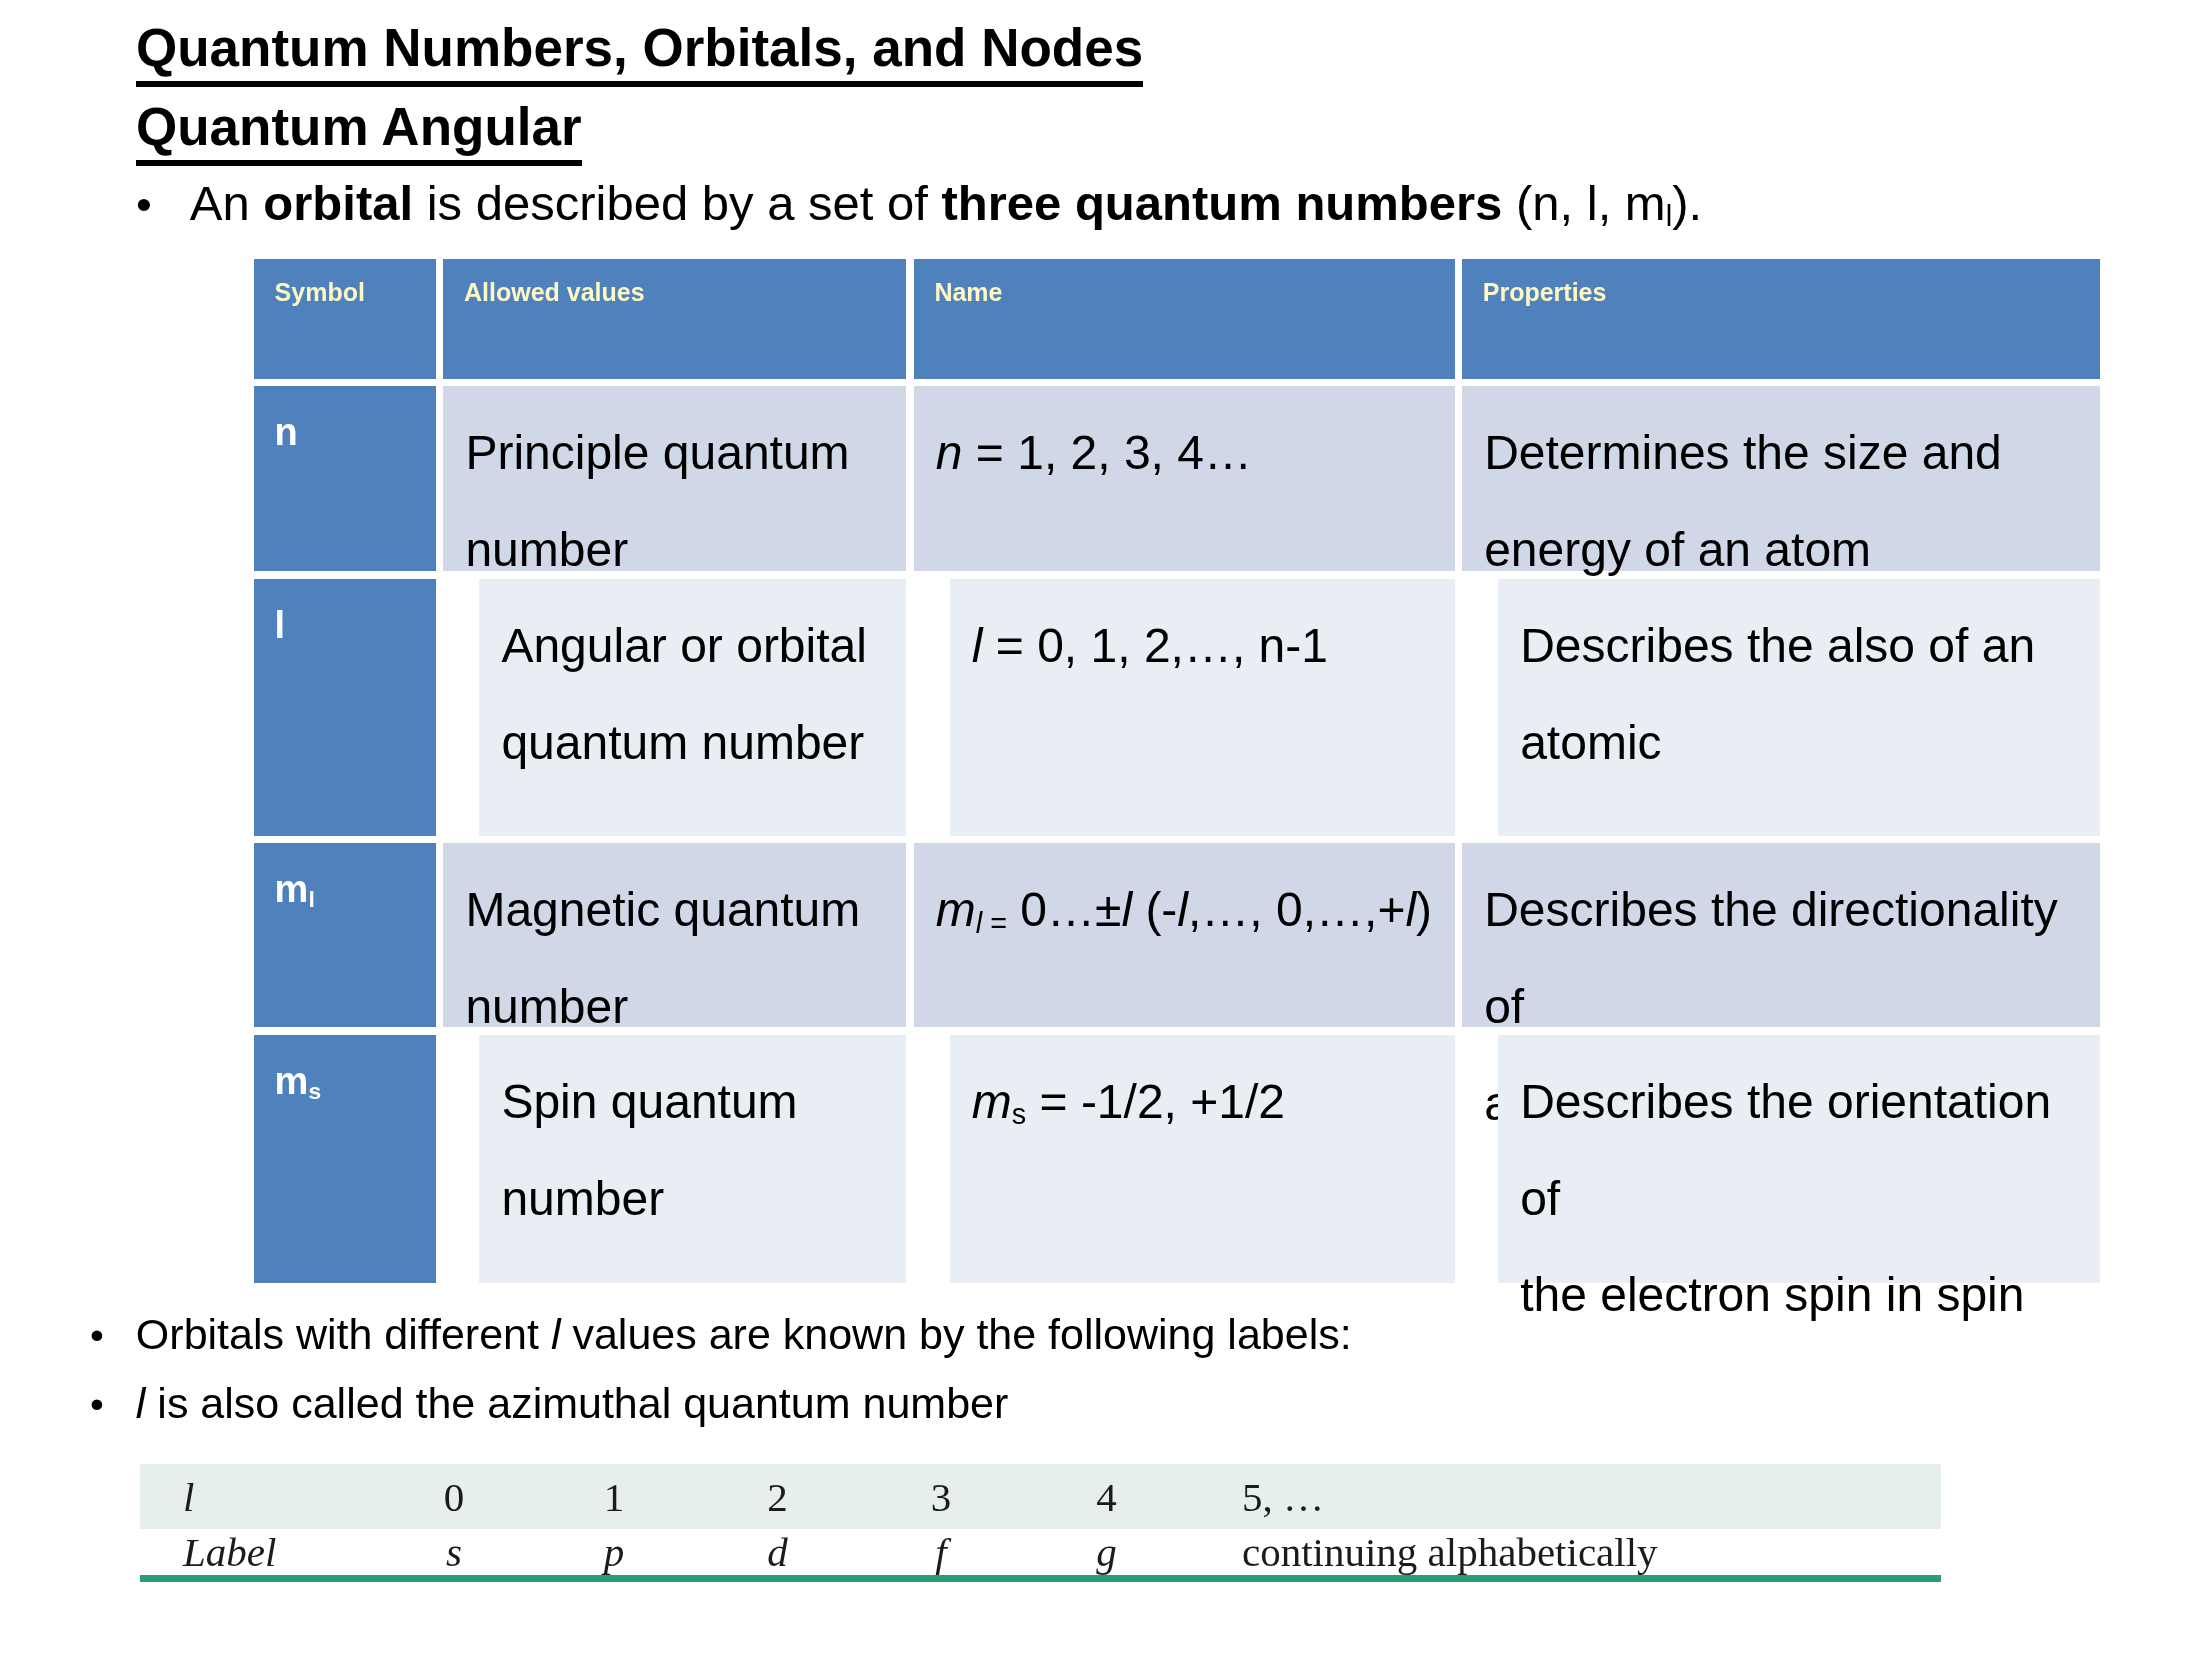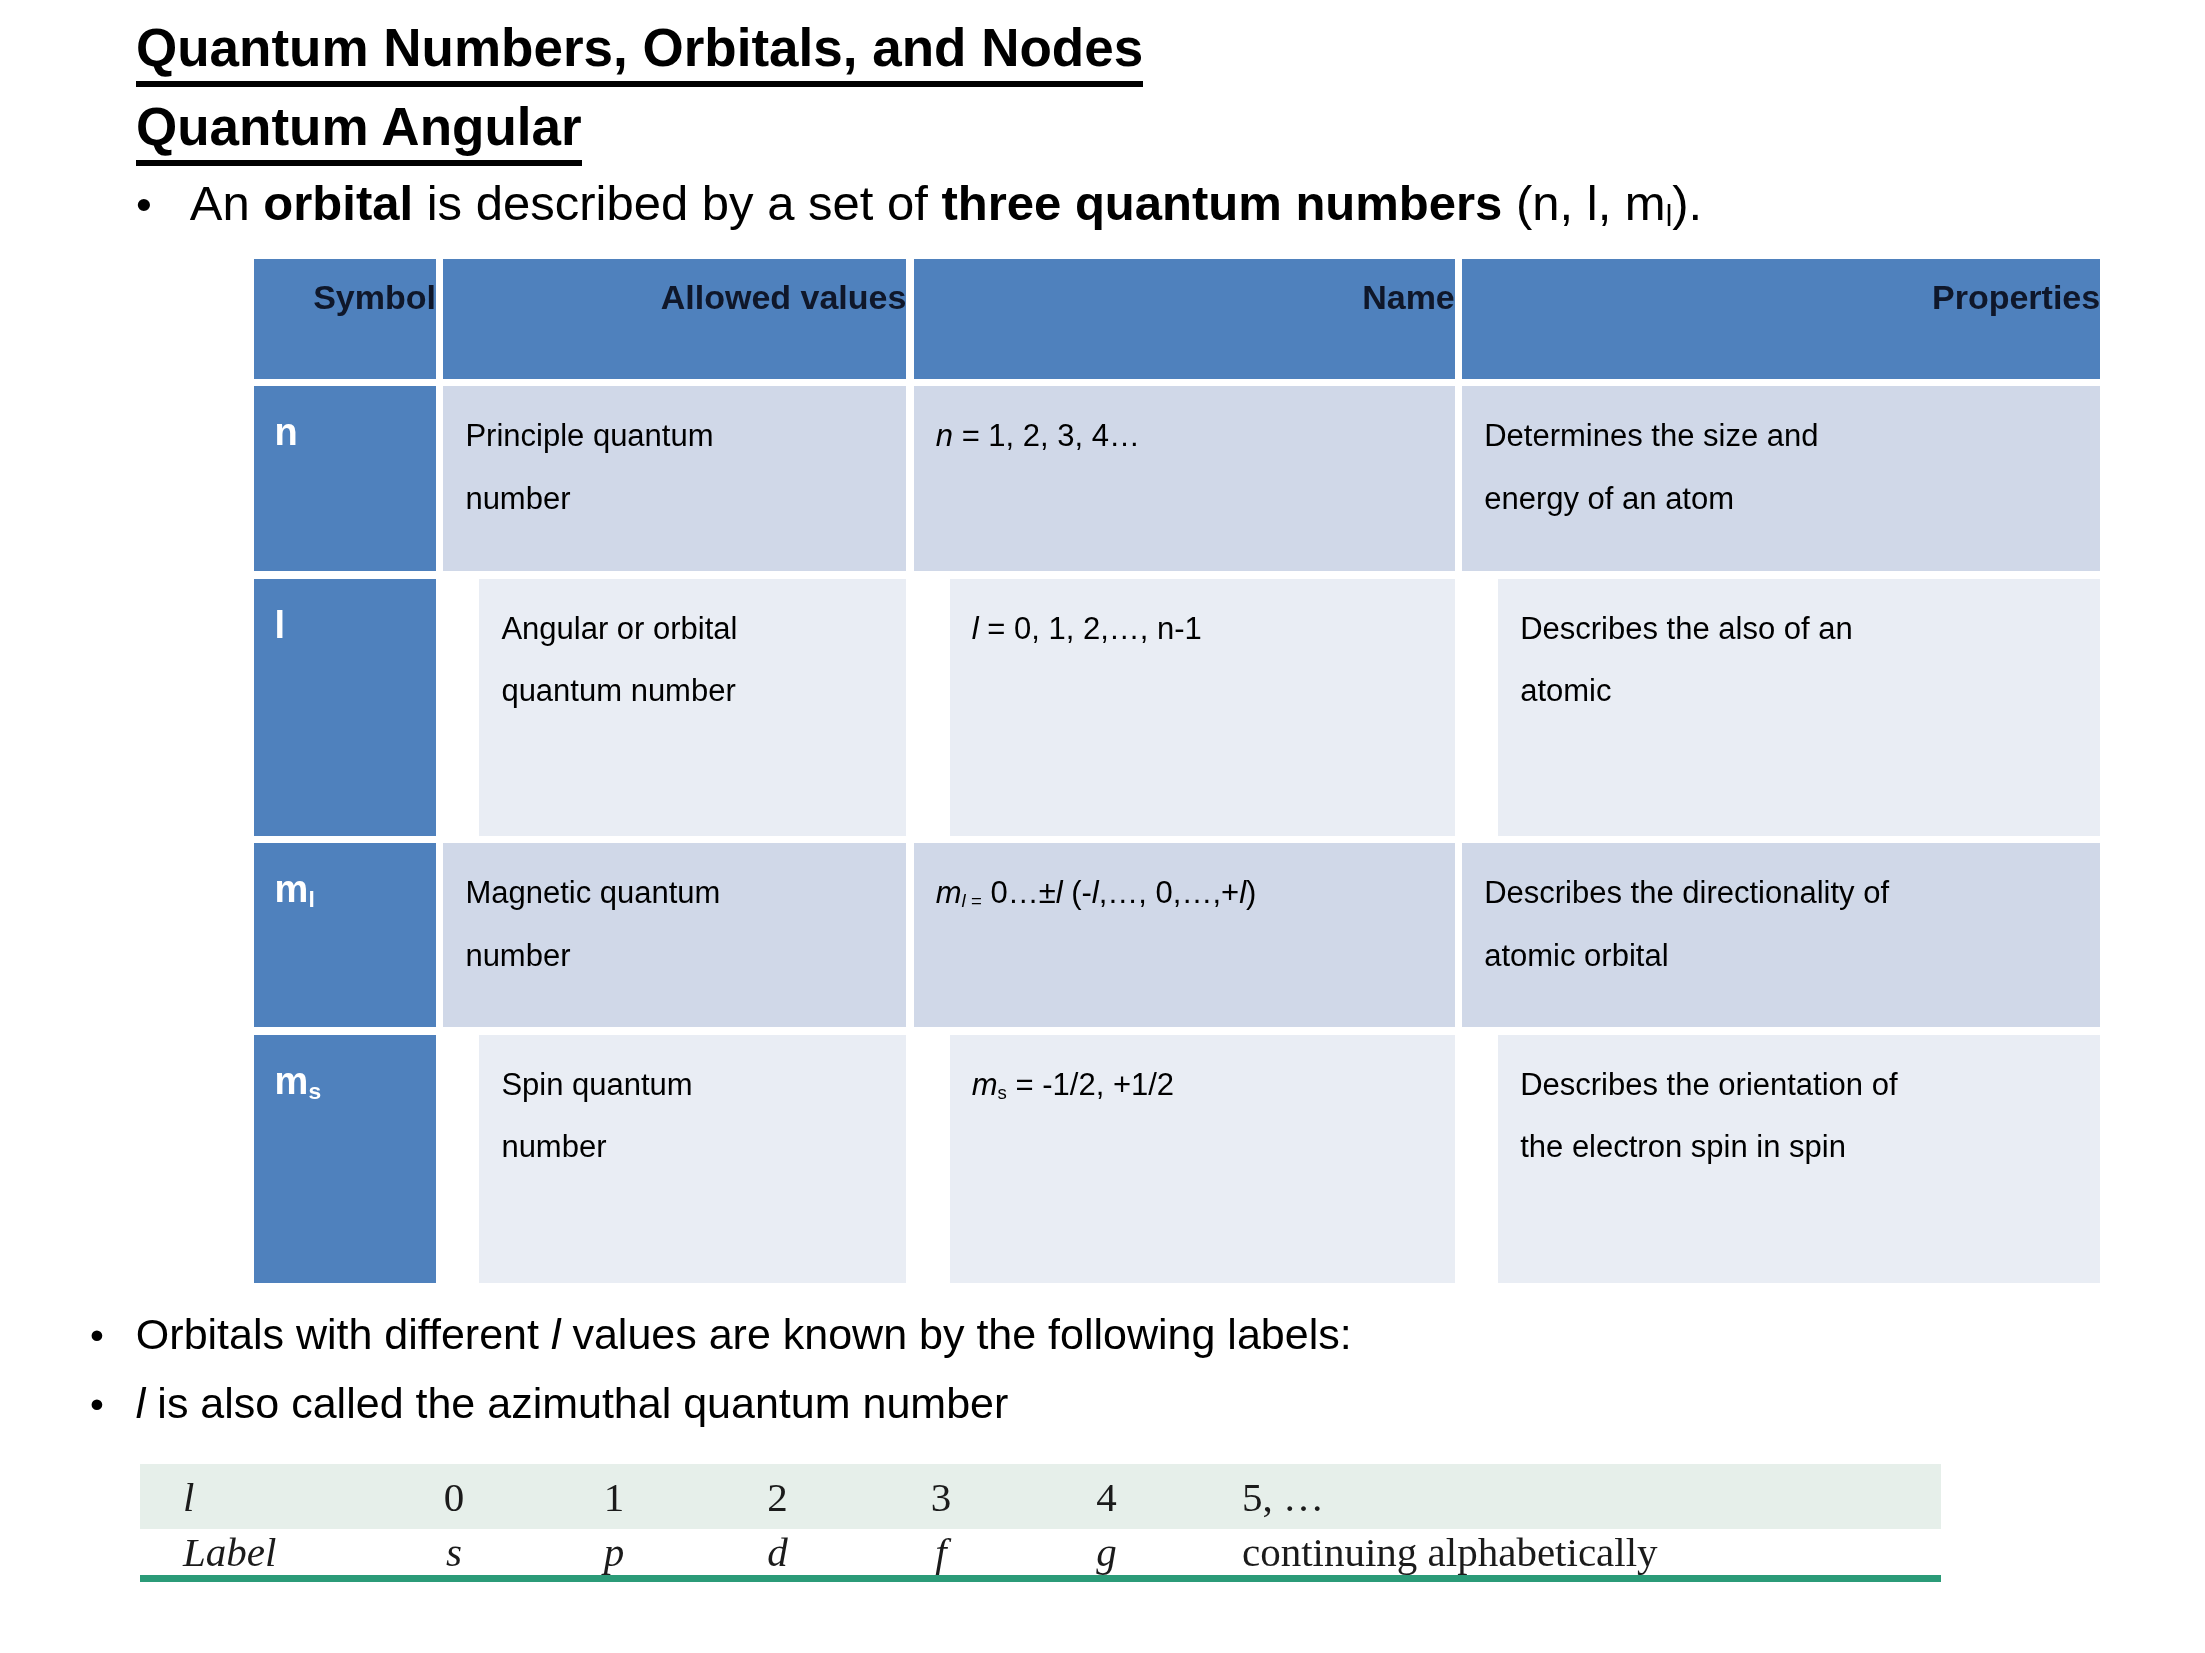--- a/index.html
+++ b/index.html
@@ -24,23 +24,23 @@
 
   
   .qtable {
     left: 254px; top: 259px;
     display: grid;
     grid-template-columns: 182px 463px 541px 638px;
     grid-template-rows: 120px 185px 257px 184px 248px;
     gap: 7.4px;
   }
   .qtable > div { box-sizing: border-box; }
-  .th  { background: var(--table-header-bg); color: #0f172a; font-weight: 700; font-size: 34px; padding: 19px 0 0 20.6px; text-align: right; }
+  .th  { background: var(--table-header-bg); color: #fef9c3; font-weight: 700; font-size: 25px; padding: 19px 0 0 20.6px; }
   .sym { background: var(--table-header-bg); color: #fff; font-weight: 700; font-size: 38px; padding: 25px 0 0 20.6px; }
-  .td  { font-size: 31px; line-height: 2.02; padding: 19px 13.2px 0 22px; white-space: pre-line; }
+  .td  { font-size: 48px; line-height: 2.02; padding: 19px 13.2px 0 22px; white-space: pre-line; }
   .dark  { background: var(--table-row-dark); }
   .light { background: var(--table-row-light); margin-left: 36px; }
   sub { font-size: 0.6em; line-height: 0; position: relative; top: 0.22em; vertical-align: baseline; }
 
   
   .lb { left: 90px; font-size: 43px; display: flex; gap: 32px; align-items: baseline; }
   .lb1 { top: 1310px; }
   .lb2 { top: 1379px; }
 
   

